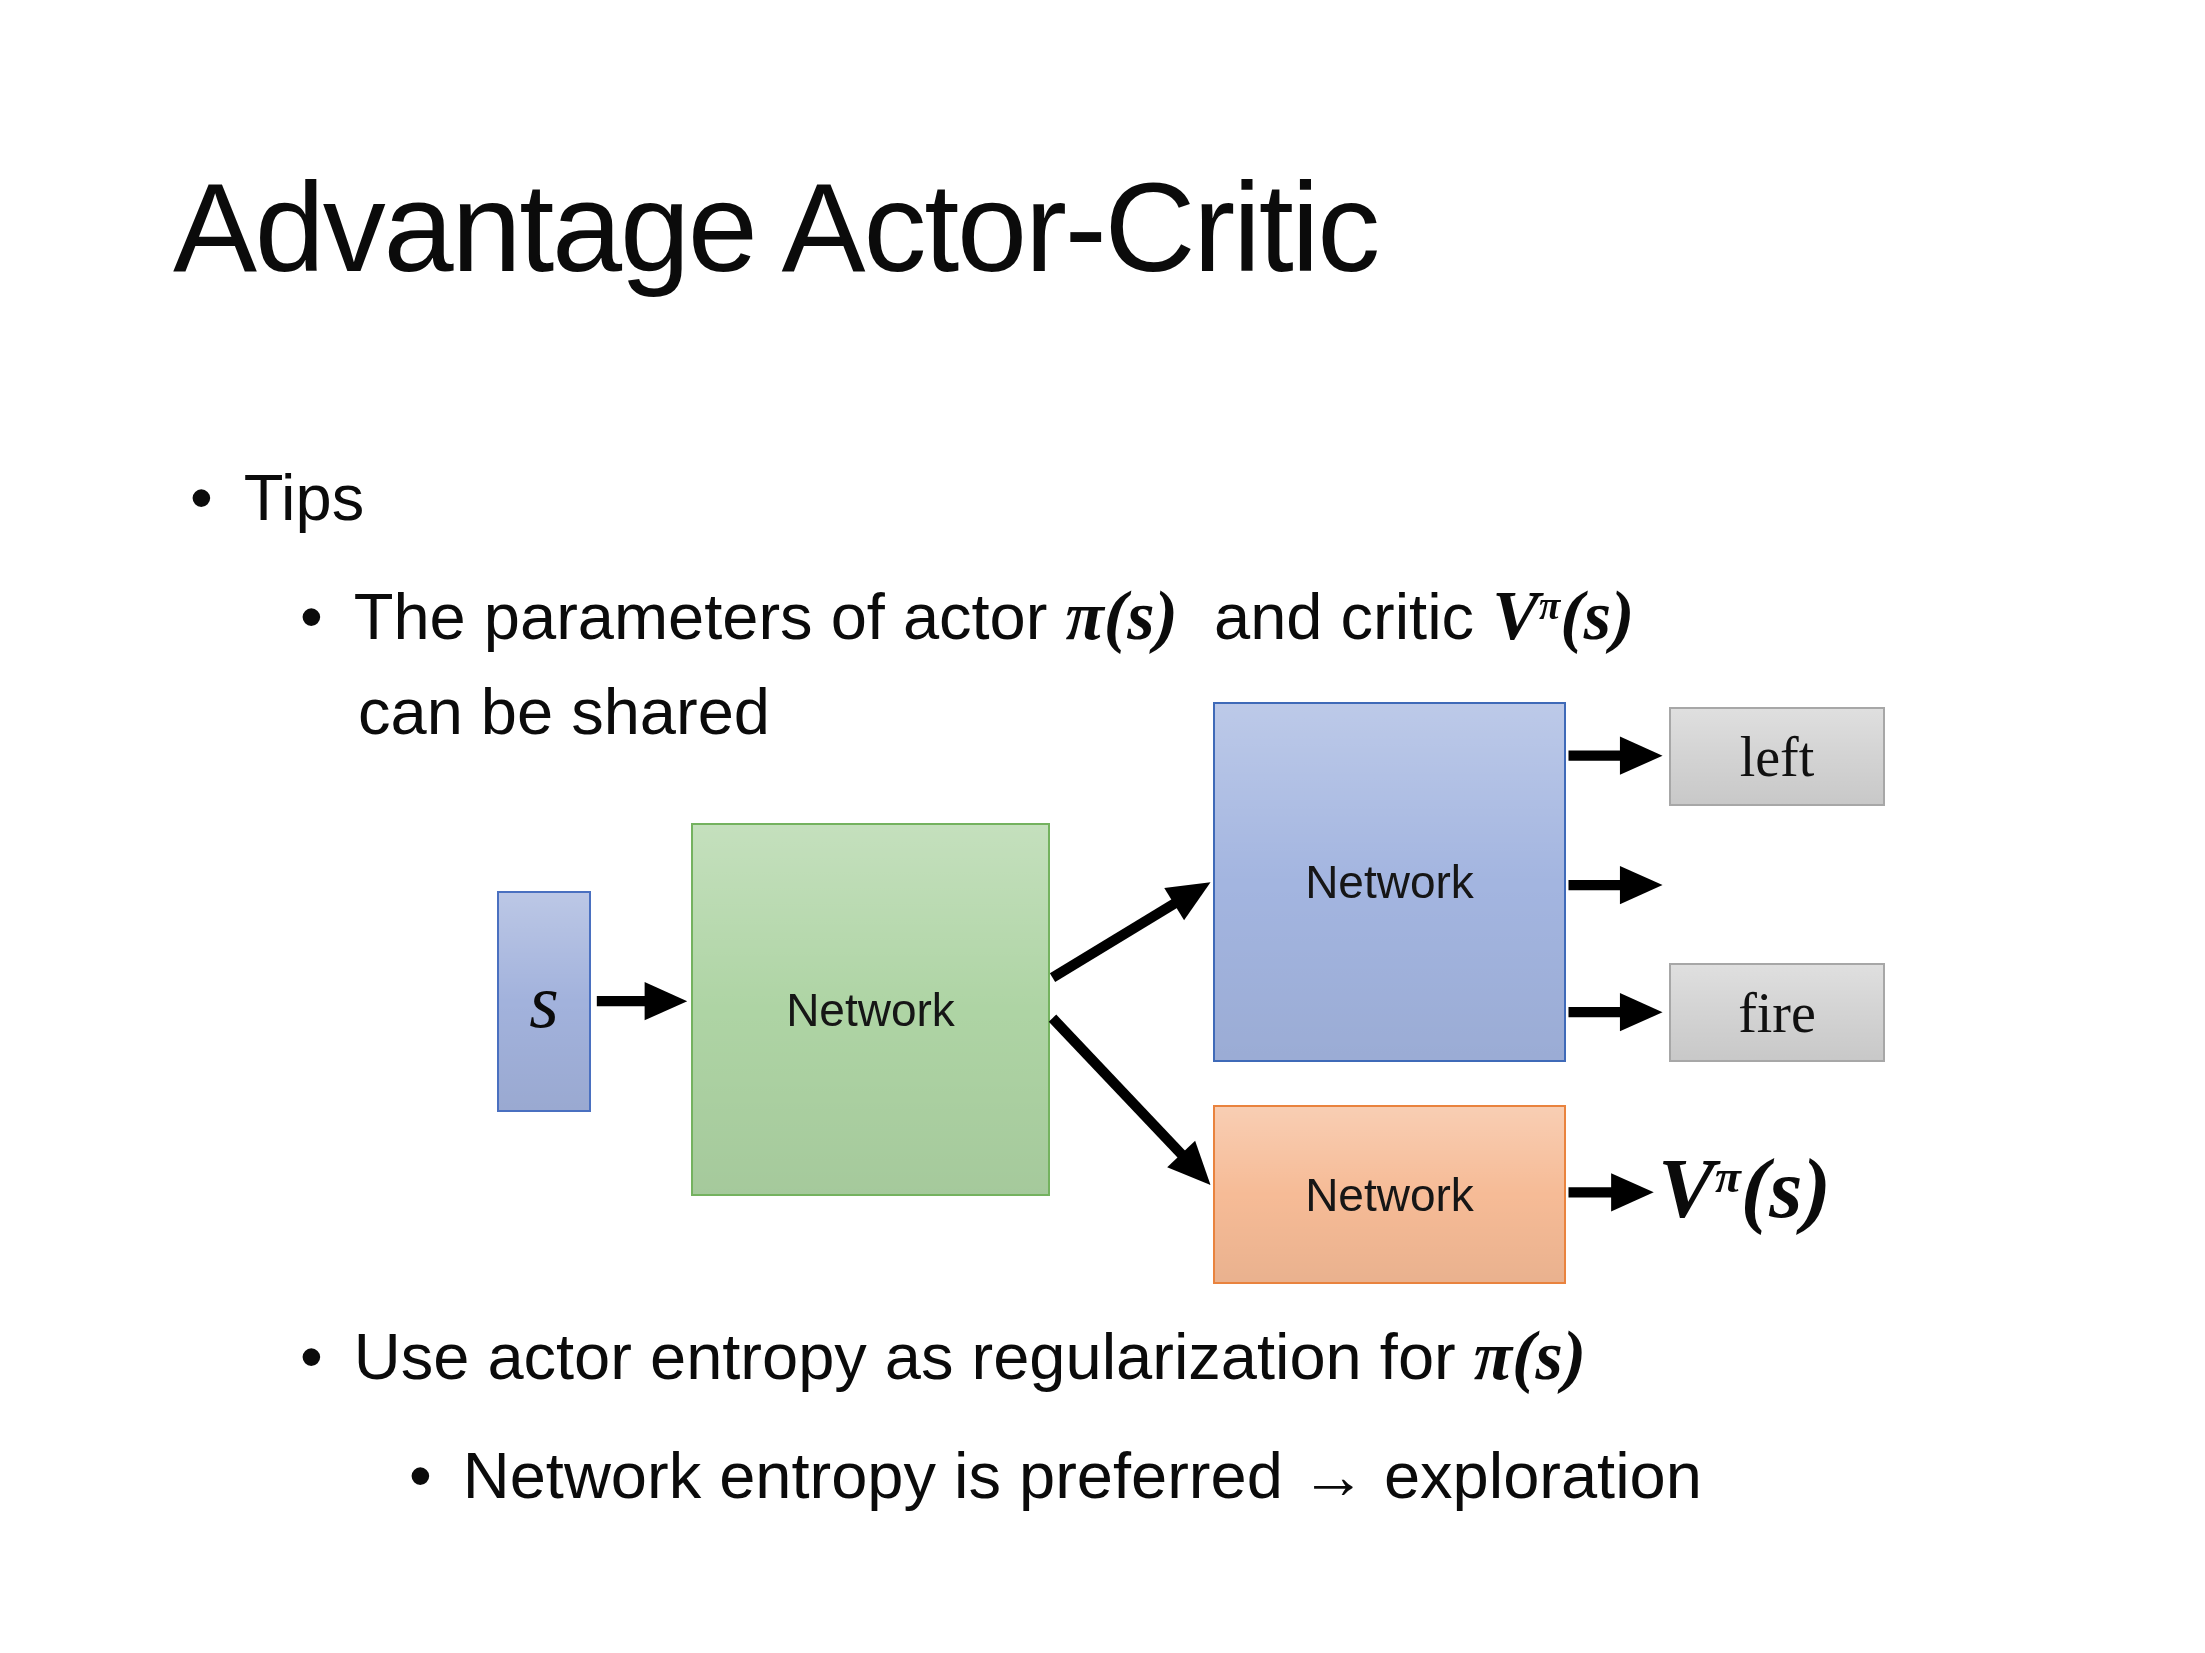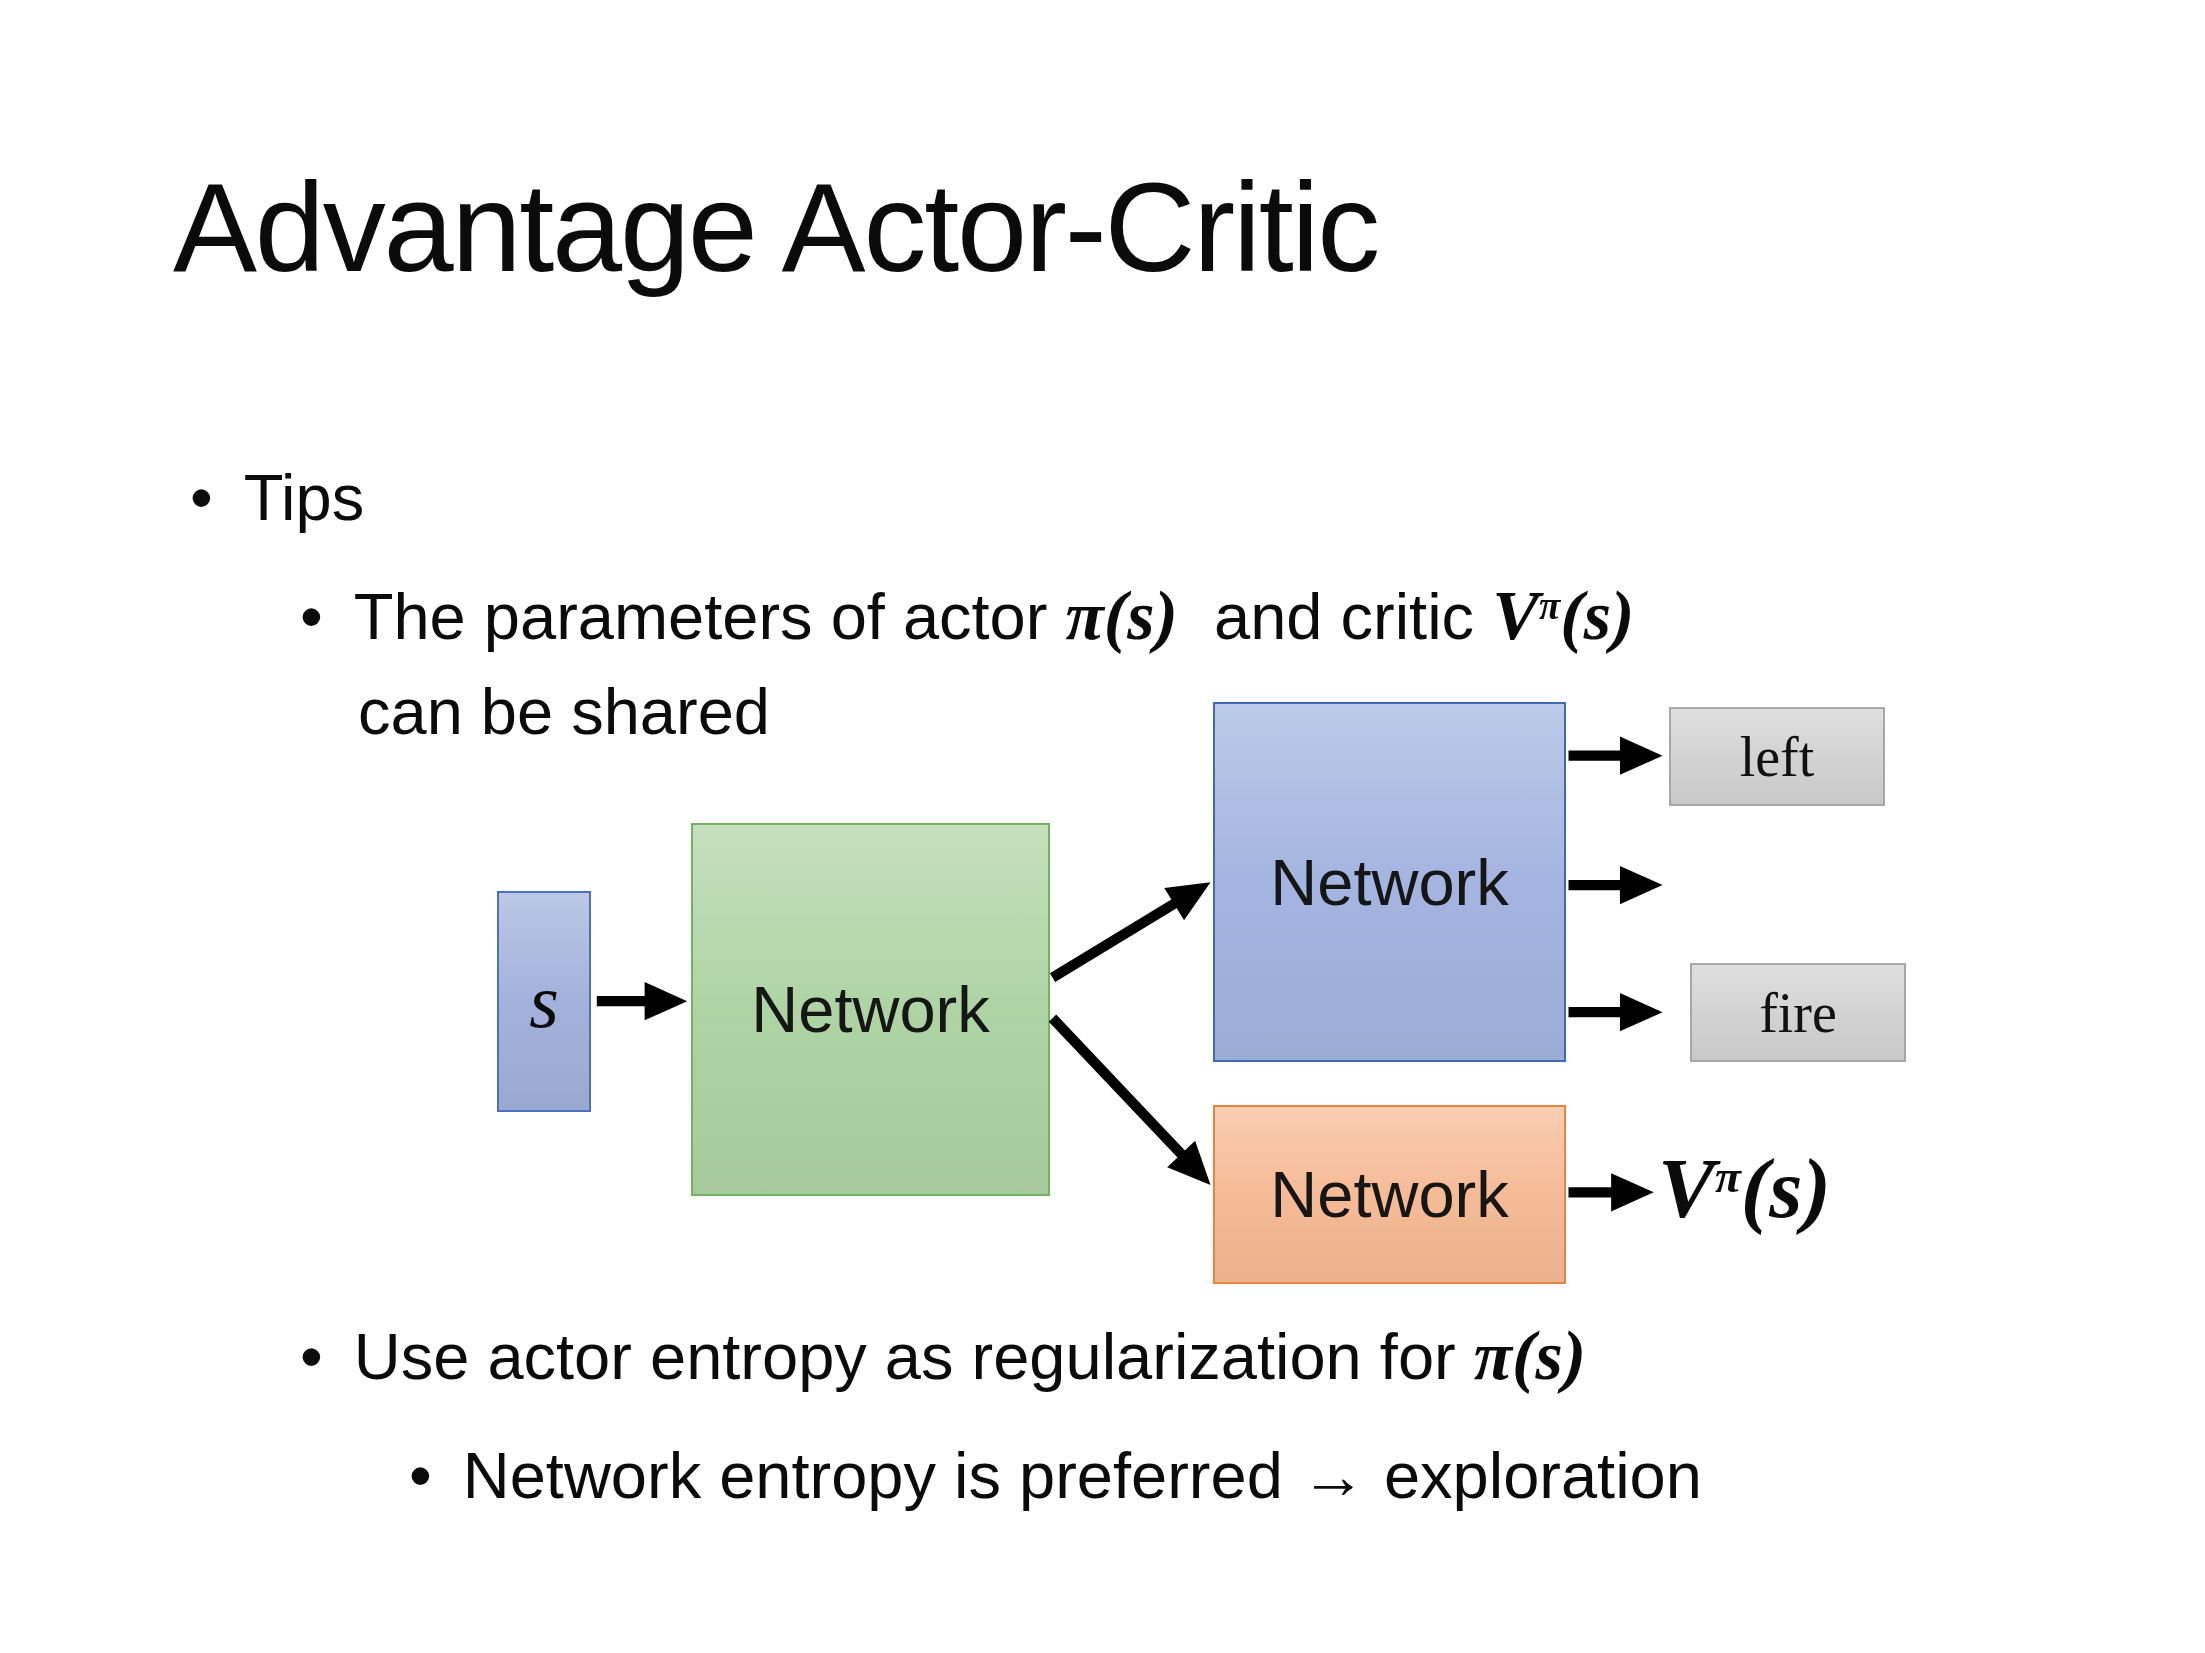--- a/index.html
+++ b/index.html
@@ -22,21 +22,21 @@
     font-family:"Liberation Serif", serif; font-style:italic; font-size:1.08em;font-weight:bold;
   }
   .sup {
     font-size:0.6em; vertical-align:0.52em;
   }
   .box {
     position:absolute; display:flex; align-items:center; justify-content:center;
     box-sizing:border-box; border-style:solid; border-width:2.9px;
     background-image:linear-gradient(180deg, rgba(255,255,255,0.28), rgba(255,255,255,0) 50%, rgba(0,0,0,0.05));
   }
-  .net-label { font-size:65px; color:#161616; }
+  .net-label { font-size:46px; color:#161616; }
   .state-label { font-family:"Liberation Serif", serif; font-style:italic; font-size:76px; }
   .action-label { font-family:"Liberation Serif", serif; font-size:56px; color:#111; }
   .state-box  { left:497px;  top:891px; width:94px; height:221px; }
   .shared-box { left:691px;  top:823px; width:359px; height:373px; }
   .actor-box  { left:1213px; top:702px;  width:353px; height:360px; }
   .critic-box { left:1213px; top:1105px; width:353px; height:179px; }
   .action-left  { left:1669px; top:707px;  width:216px; height:99px;align-items:center; }
   .action-right { left:1669px; top:837px; width:216px; height:99px; }
   .action-fire  { left:1669px; top:963px; width:216px; height:99px; }
   .value-label {
@@ -82,21 +82,21 @@
 
   <div class="box critic-box" style="background-color: rgb(246, 187, 150); border-color: rgb(233, 131, 62);">
     <span class="net-label">Network</span>
   </div>
 
   <div class="box action-left" style="background-color: rgb(211, 211, 211); border-color: rgb(167, 167, 167);">
     <span class="action-label">left</span>
   </div>
 
 
-  <div class="box action-fire" style="background-color: rgb(211, 211, 211); border-color: rgb(167, 167, 167); margin-left: 21px;">
+  <div class="box action-fire" style="background-color: rgb(211, 211, 211); border-color: rgb(167, 167, 167);">
     <span class="action-label">fire</span>
   </div>
 
   <div class="value-label"><span class="m">V</span><span class="m sup">π</span><span class="m">(s)</span></div>
 
   <svg class="arrows" viewBox="0 0 3000 2250" style="color: rgb(0, 0, 0);">
     <g>
       <line x1="812" y1="1362" x2="885" y2="1362"></line>
       <polygon points="935,1362 877,1336 877,1388"></polygon>
     </g>

